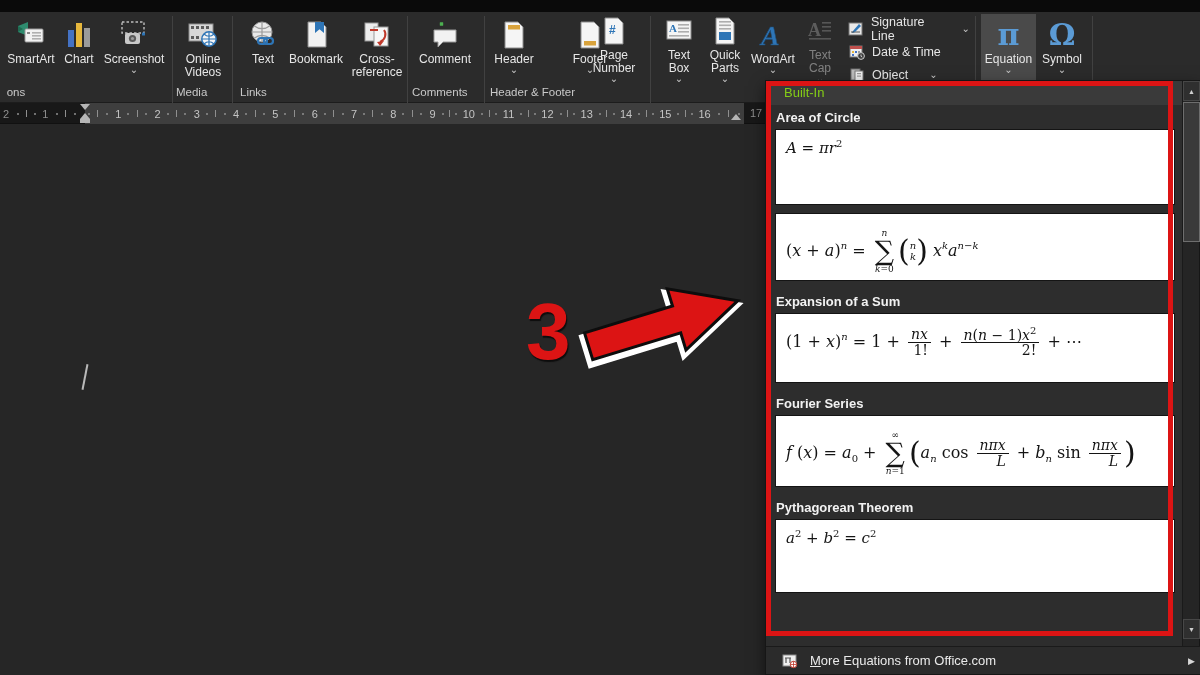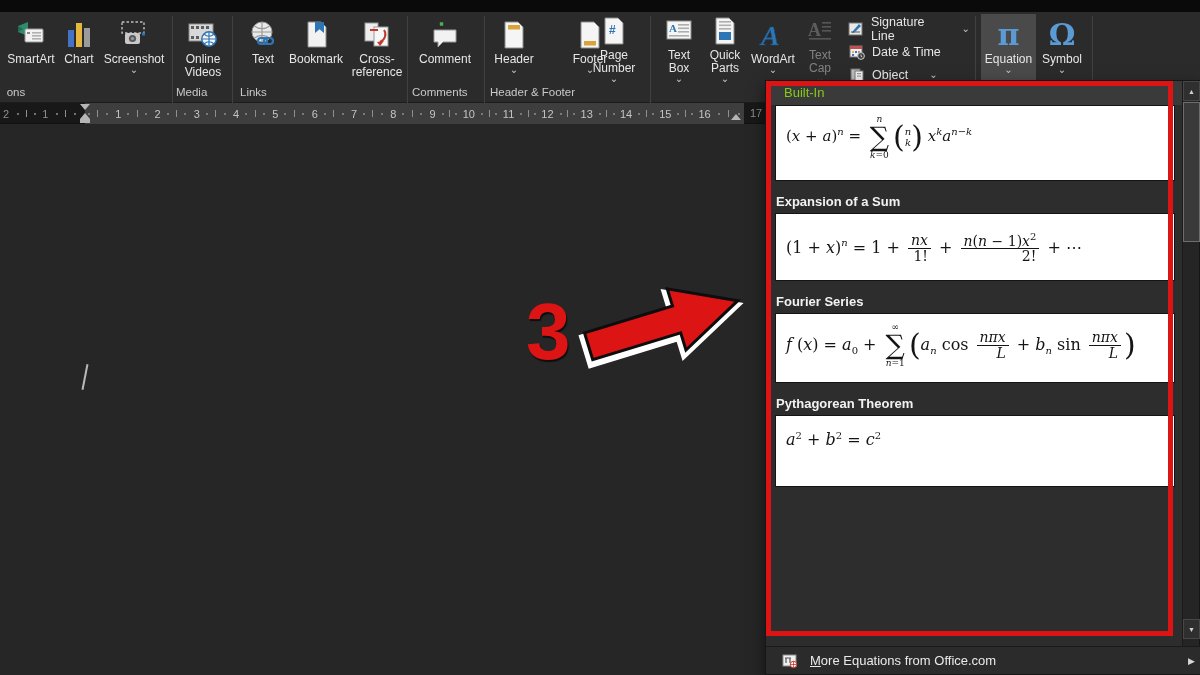--- a/index.html
+++ b/index.html
@@ -502,20 +502,26 @@
 
   <div class="doc">
     <div class="caret"></div>
   </div>
 
   <div class="dropdown">
     <div class="dd-content">
       <div class="dd-title">Built-In</div>
       <div>
 
+      <div class="eq-item">
+          <div class="eq-name">Area of Circle</div>
+          <div class="eq-box">
+            <div class="eq"><i>A</i> = <i>πr</i><sup>2</sup></div>
+          </div>
+        </div>
           <div class="eq-item">
           <div class="eq-box">
             <div class="eq">(<i>x</i> + <i>a</i>)<sup><i>n</i></sup> = <span class="sum">
                   <span class="lt"><i>n</i></span>
                   <span class="sg">∑</span>
                   <span class="lb"><i>k</i>=0</span>
                 </span><span class="big">(</span><span class="chs">
                   <span><i>n</i></span>
                   <span><i>k</i></span>
                 </span><span class="big">)</span> <i>x</i><sup><i>k</i></sup><i>a</i><sup><i>n</i>−<i>k</i></sup></div>

